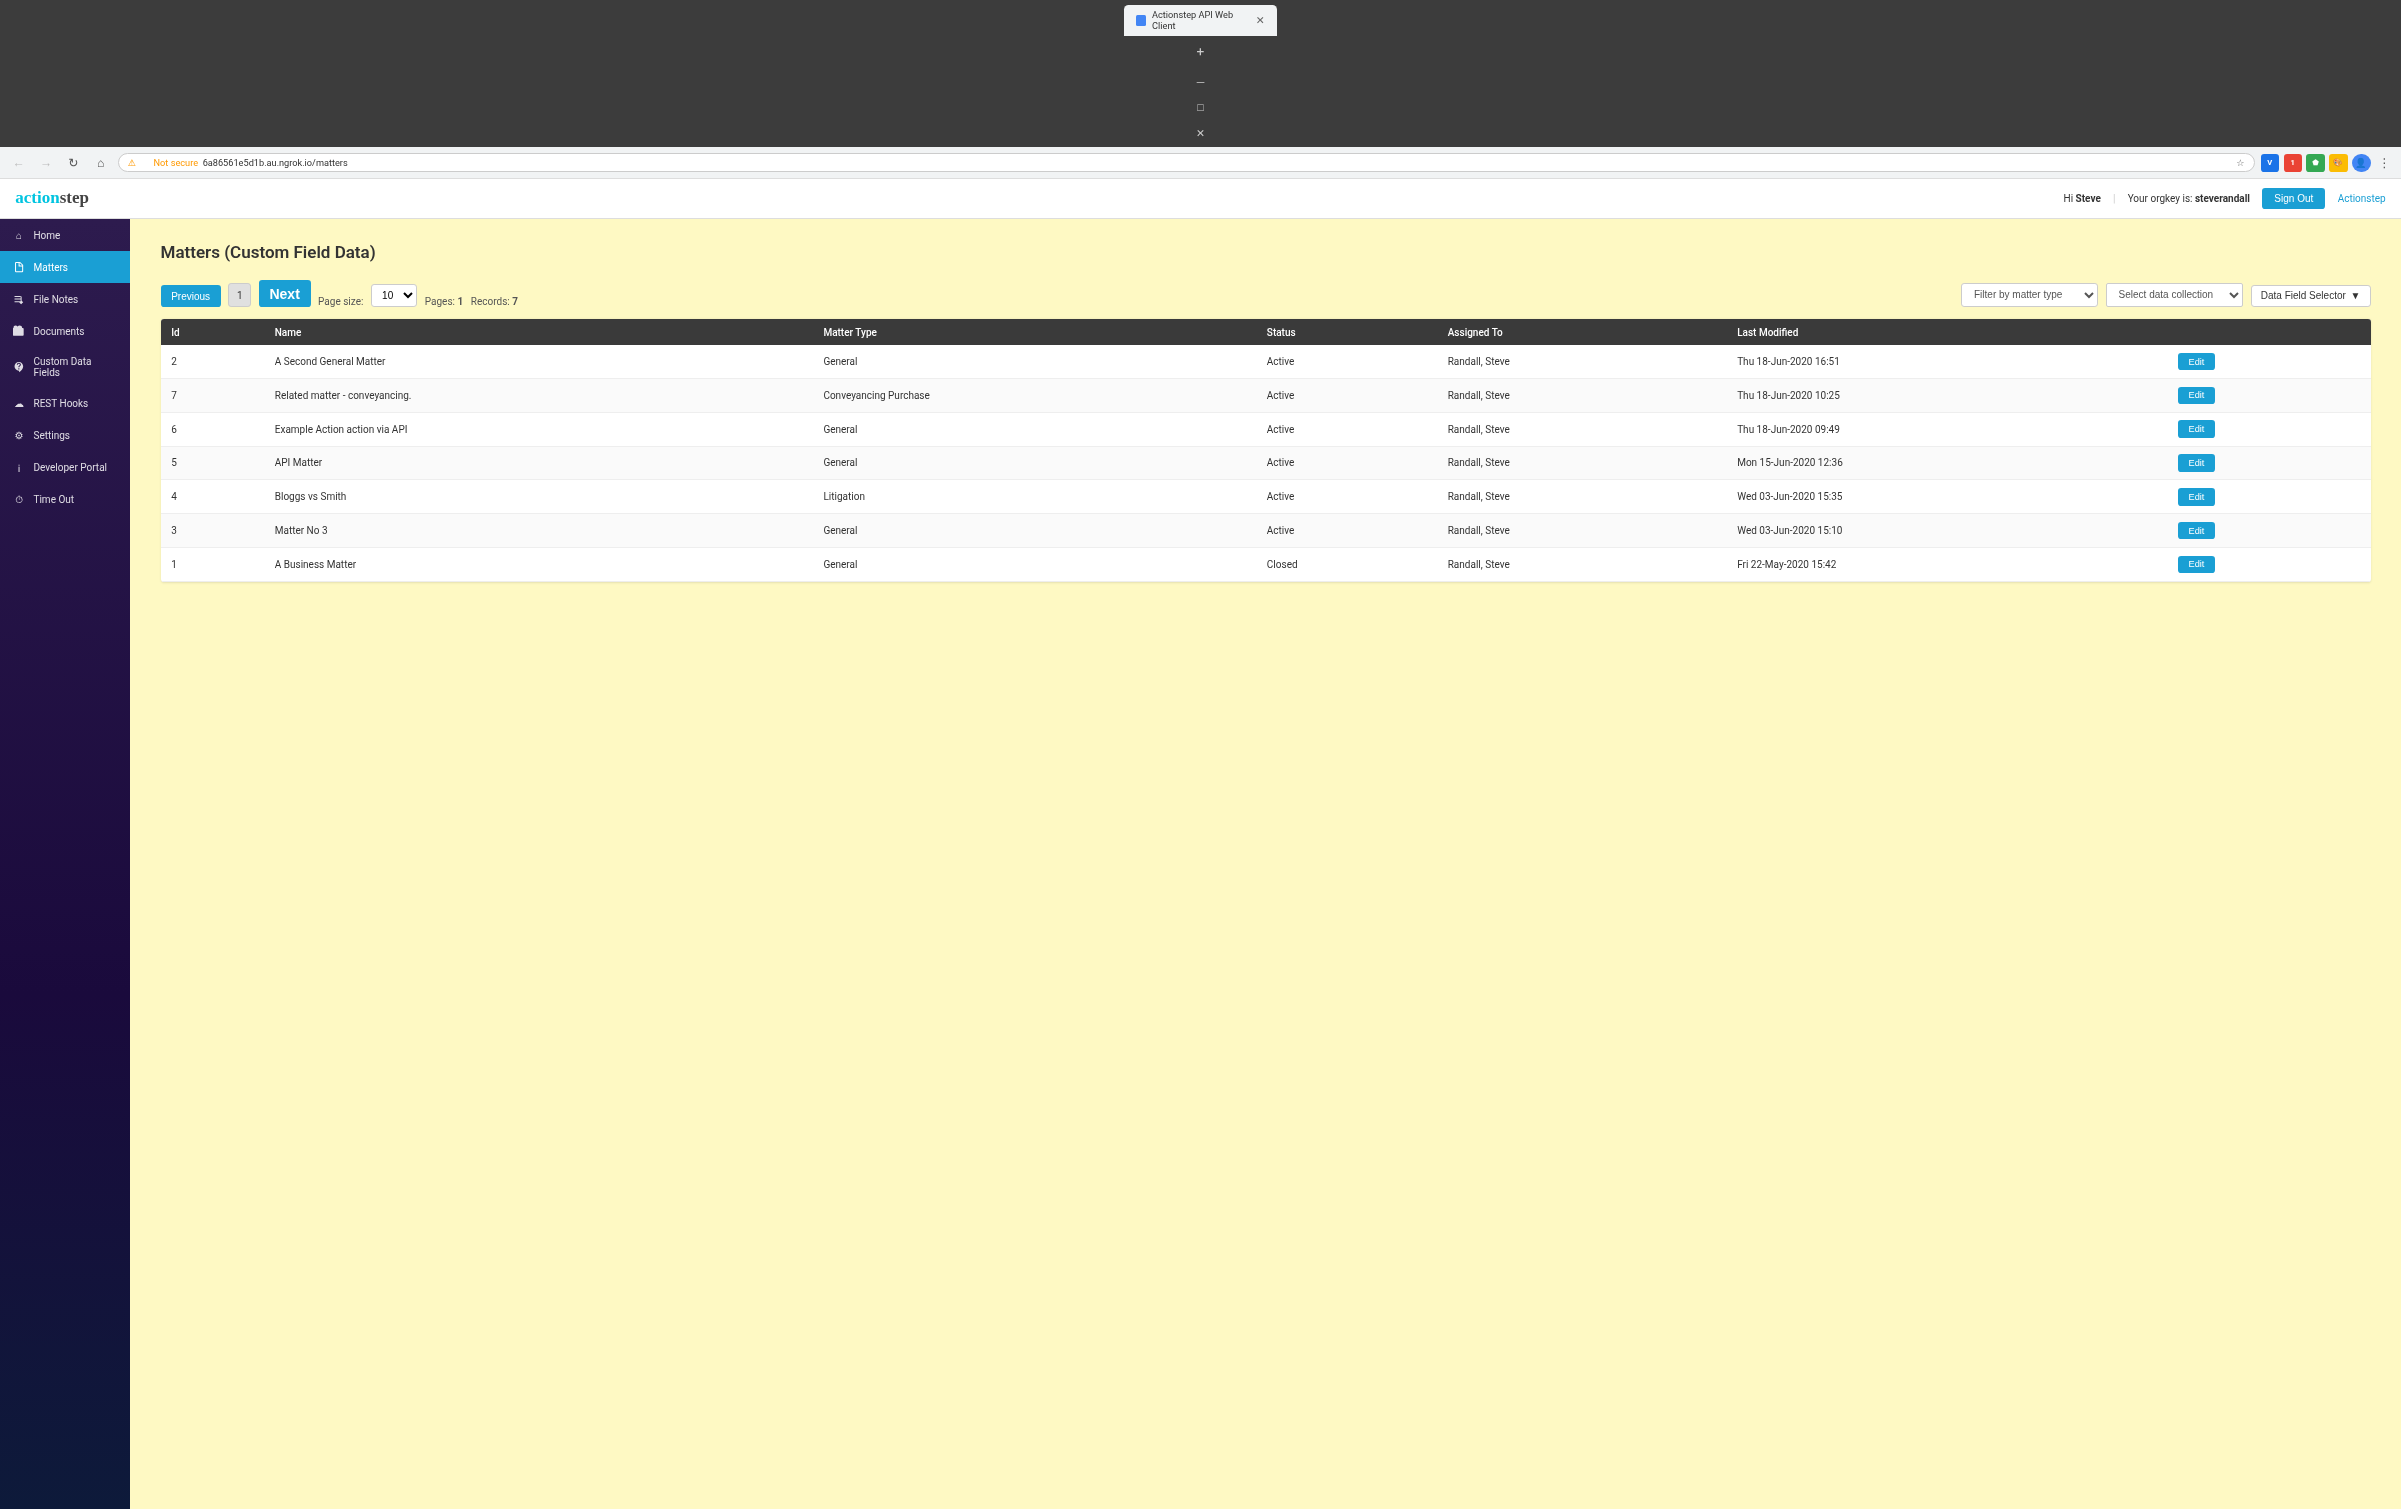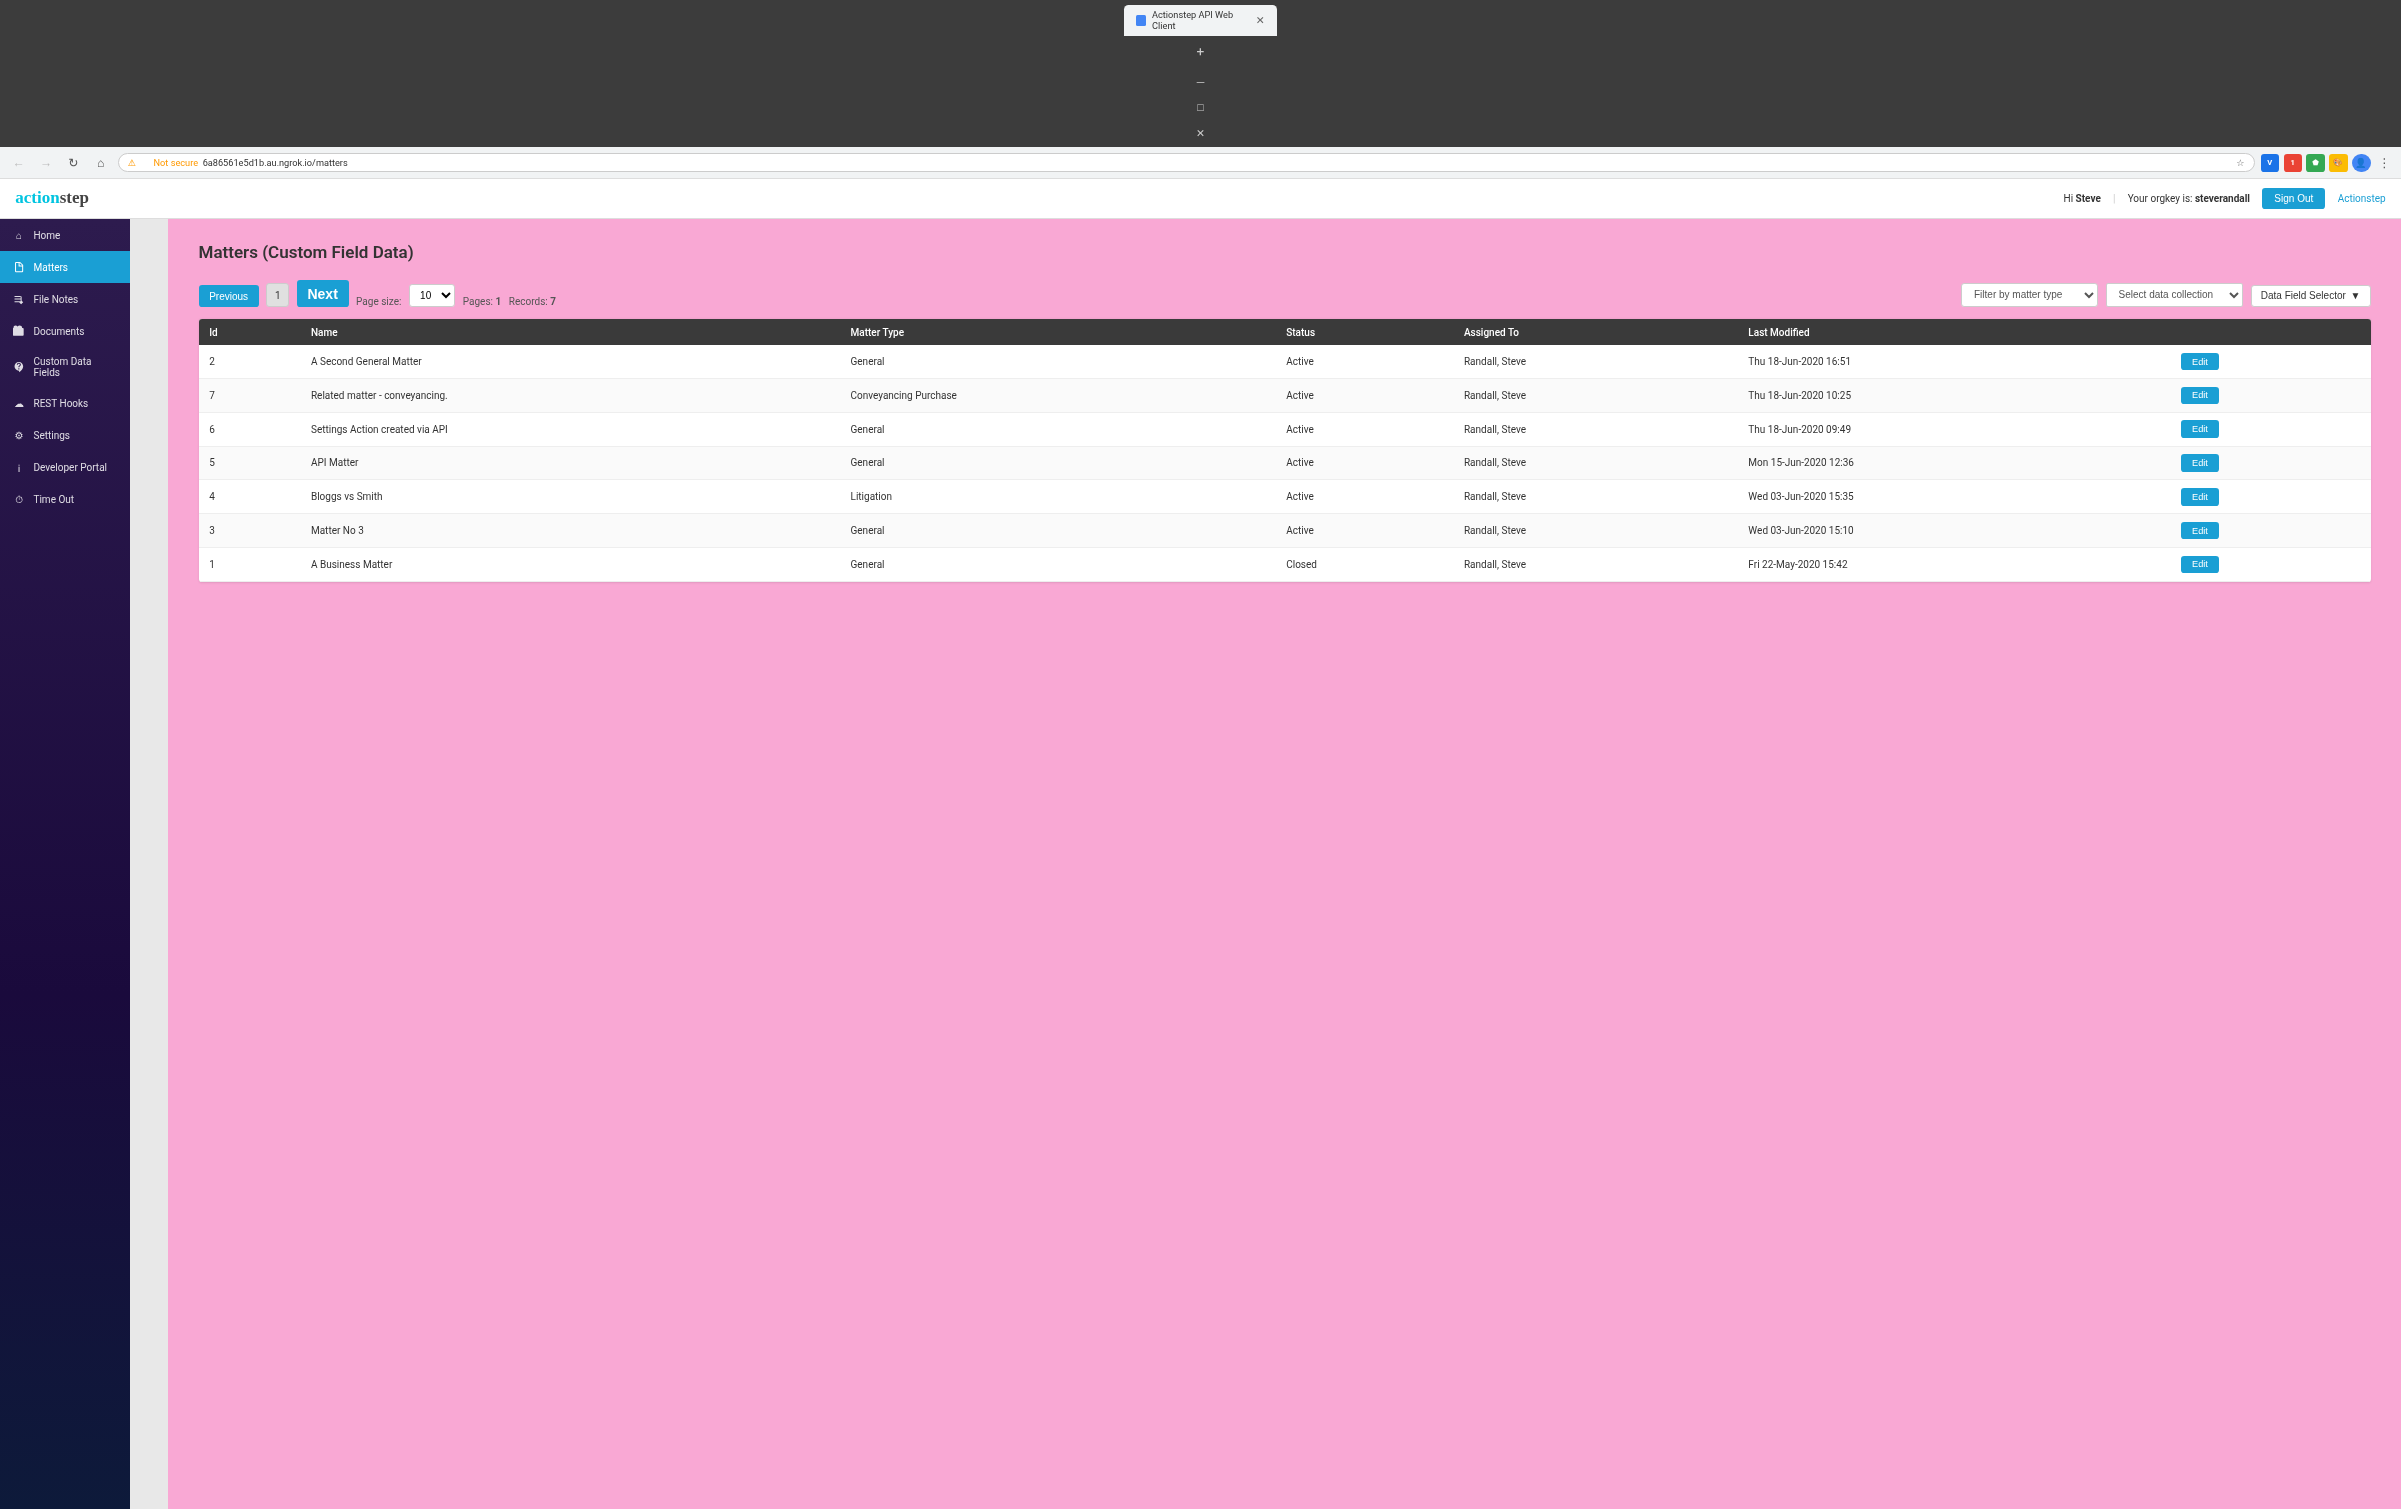--- a/index.html
+++ b/index.html
@@ -35,21 +35,21 @@
     .topbar-signout { background: #1a9fd4; color: white; border: none; padding: 5.3px 12.2px; border-radius: 3.1px; cursor: pointer; font-size: 10px; }
     .topbar-actionstep { color: #1a9fd4; font-size: 10px; cursor: pointer; text-decoration: none; }
 
     
     .sidebar { width: 130px; background: linear-gradient(to bottom, #2d1b4e, #1a0a3c 60%, #0d1a3a); color: white; display: flex; flex-direction: column; overflow-y: auto; flex-shrink: 0; }
     .sidebar-item { display: flex; align-items: center; gap: 7.6px; padding: 9.2px 12.2px; cursor: pointer; font-size: 10px; color: rgba(255,255,255,0.85); }
     .sidebar-item.active { background: #1a9fd4; color: white; align-items: center; }
     .sidebar-icon { width: 13.7px; height: 13.7px; display: flex; align-items: center; justify-content: center; flex-shrink: 0; }
 
     
-    .main-content { flex: 1; background: #f9a8d4; overflow-y: auto; padding: 23px 30.5px; margin-left: 38px; }
+    .main-content { flex: 1; background: #fef9c3; overflow-y: auto; padding: 23px 30.5px; }
     .page-title { font-size: 17px; font-weight: 600; color: #333; margin-bottom: 18.3px; }
 
     
     .toolbar { display: flex; align-items: flex-end; gap: 7.6px; margin-bottom: 12.2px; flex-wrap: wrap; }
     .btn-previous { background: #1a9fd4; color: white; border: none; padding: 5.3px 10.7px; border-radius: 3.1px; cursor: pointer; font-size: 10px; }
     .btn-page { background: #e0e0e0; color: #333; border: 0.8px solid #ccc; padding: 5.3px 7.6px; border-radius: 3.1px; font-size: 10px; }
     .btn-next { background: #1a9fd4; color: white; border: none; padding: 5.3px 10.7px; border-radius: 3.1px; cursor: pointer; font-size: 14px; font-weight: bold; }
     .page-size-label { color: #555; font-size: 10px; }
     .page-size-select { border: 0.8px solid #ccc; padding: 3.8px 6.1px; border-radius: 3.1px; font-size: 10px; background: white; }
     .pages-info { color: #555; font-size: 10px; }
@@ -244,21 +244,21 @@
     <td>7</td>
     <td>Related matter - conveyancing.</td>
     <td>Conveyancing Purchase</td>
     <td>Active</td>
     <td>Randall, Steve</td>
     <td>Thu 18-Jun-2020 10:25</td>
     <td><button class="edit-btn">Edit</button></td>
   </tr>
               <tr>
     <td>6</td>
-    <td>Settings Action created via API</td>
+    <td>Example Action action via API</td>
     <td>General</td>
     <td>Active</td>
     <td>Randall, Steve</td>
     <td>Thu 18-Jun-2020 09:49</td>
     <td><button class="edit-btn">Edit</button></td>
   </tr>
               <tr>
     <td>5</td>
     <td>API Matter</td>
     <td>General</td>

